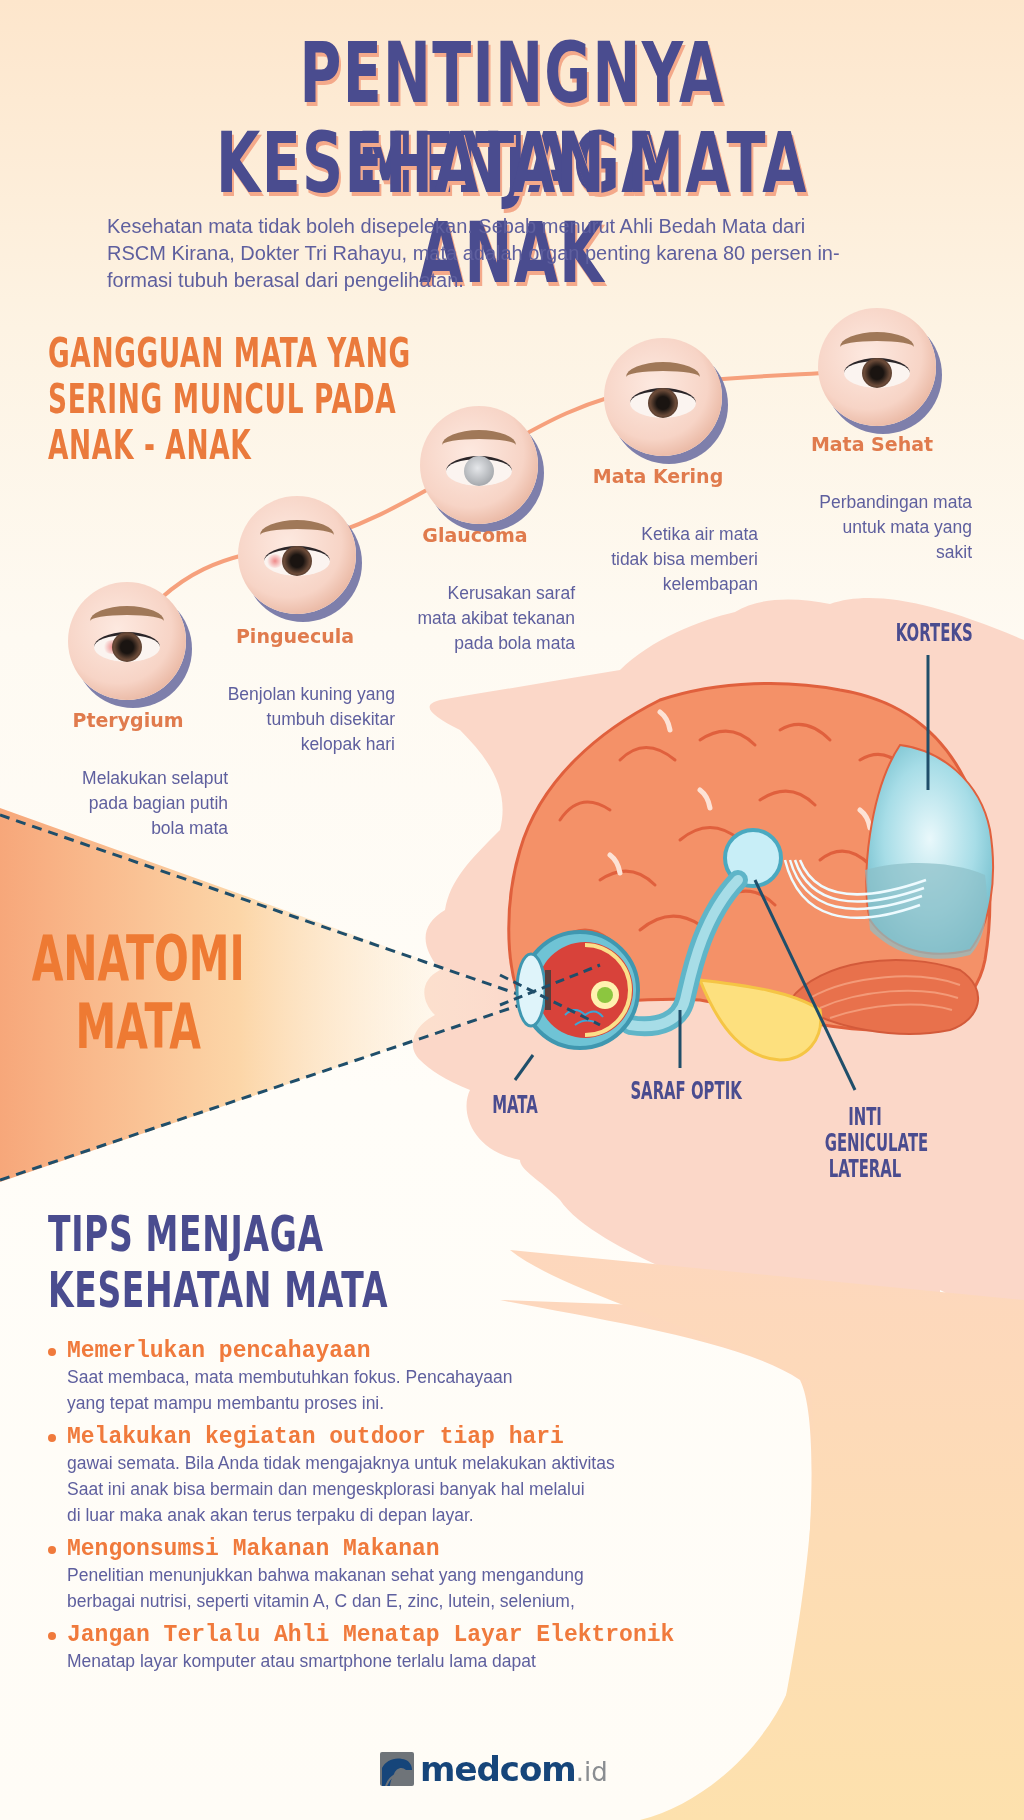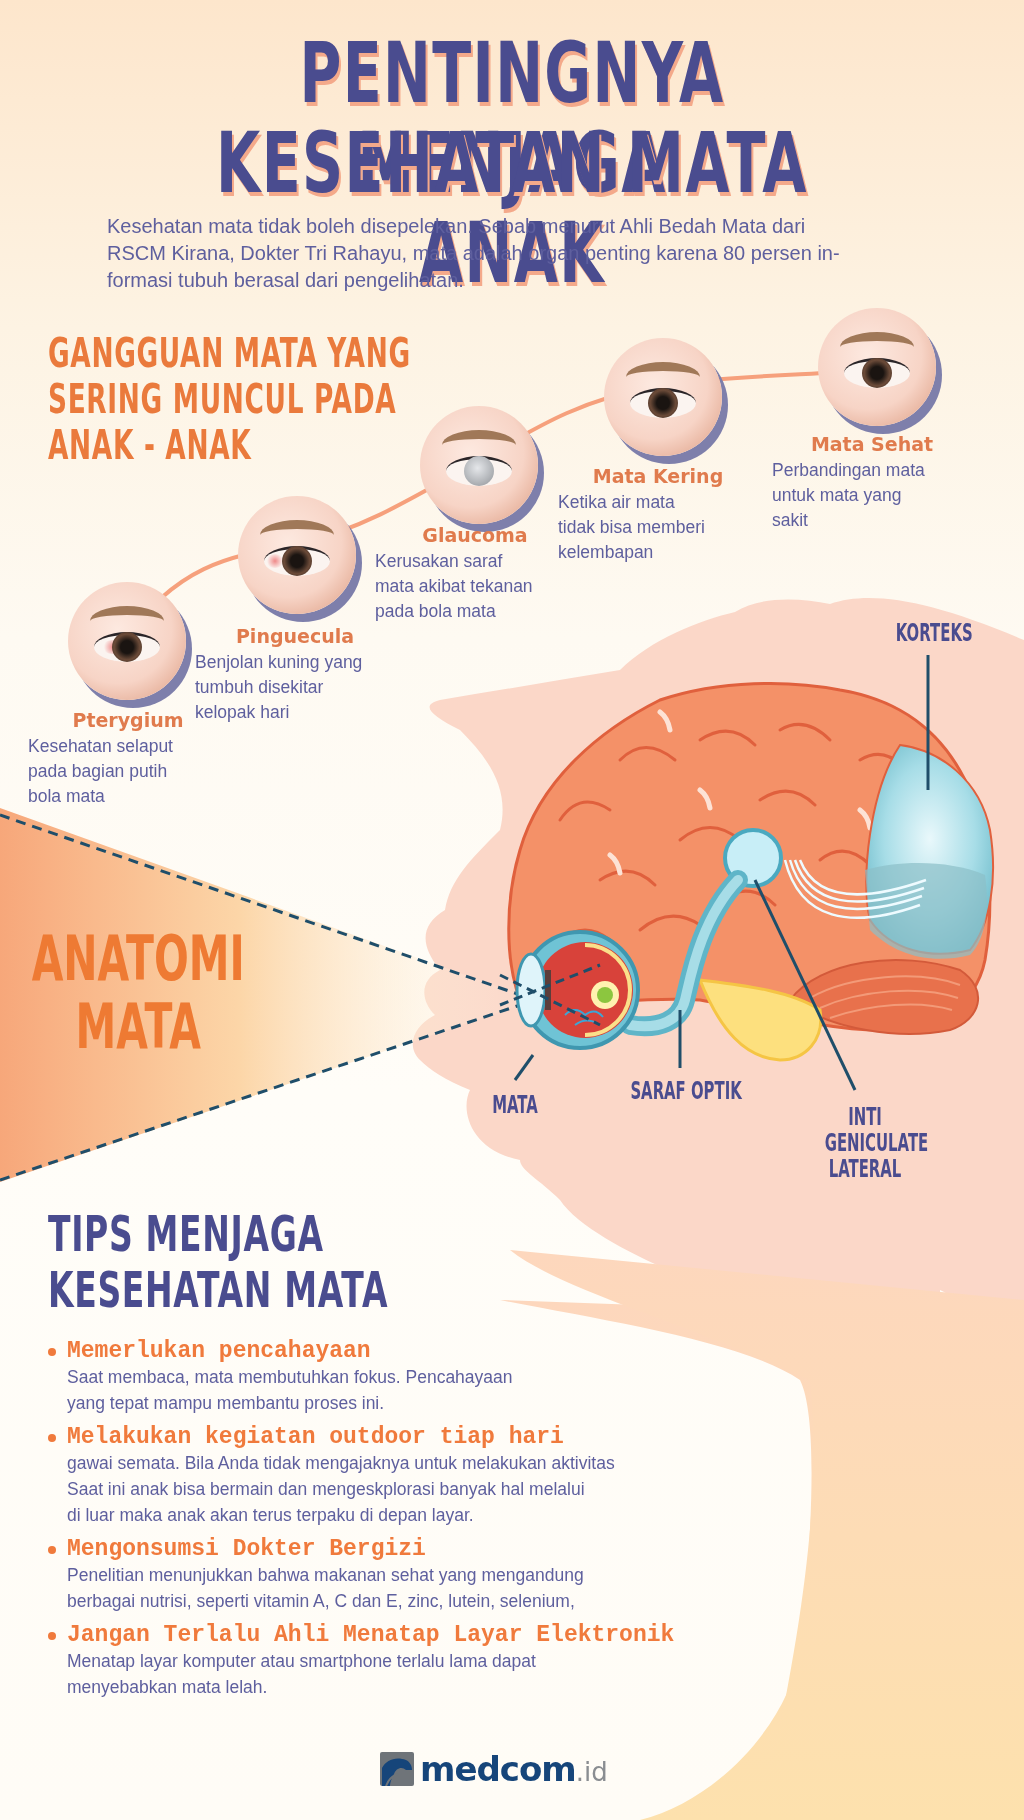--- a/index.html
+++ b/index.html
@@ -48,22 +48,22 @@
     position:absolute; left:44px; top:50px; width:30px; height:30px; border-radius:50%;
     background: radial-gradient(circle, #1a1411 0%, #1a1411 30%, #6a4a38 60%, #3c2a22 100%);
   }
   .eye-circle .iris.cloudy { background: radial-gradient(circle at 45% 40%, #e5e7ea 0%, #b6b9bd 55%, #8d9196 100%); }
   .eye-circle .red { position:absolute; left:28px; top:58px; width:18px; height:14px; border-radius:50%; background:radial-gradient(circle,#ef8a8a 0%, rgba(239,138,138,0) 70%); }
   .cond-title {
     position:absolute; text-align:center; color:#e07b4d; font-family:"DejaVu Sans", sans-serif;
     font-weight:bold; font-size:19px; line-height:24px;
   }
   .cond-desc {
-    position:absolute; text-align:left; color:#5e5f9e; font-family:"Liberation Sans", sans-serif;
-    font-size:17.5px; line-height:25px;
+    position:absolute; text-align:right; color:#5e5f9e; font-family:"Liberation Sans", sans-serif;
+    font-size:17.5px; line-height:25px;margin-top:32px;
   }
   .label-navy {
     position:absolute; color:#4a4c8f; font-family:"DejaVu Sans", sans-serif; font-weight:bold;
     font-size:24px; line-height:26px; text-align:center;
     transform:scaleX(0.62); transform-origin:center top; white-space:nowrap;
   }
   .tips { position:absolute; left:48px; top:1338px; width:680px; }
   .tip { margin-bottom:8px; }
   .tip-head {
     color:#f07a3c; font-family:Liberation Mono, monospace; font-weight:bold; font-size:23px; line-height:26px;
@@ -229,21 +229,21 @@
       <div class="iris"></div>
   </div>
   <div class="eye-circle" style="left:818px;top:308px">
     <div class="brow"></div>
       <div class="white"></div>
       <div class="iris"></div>
   </div>
 
   <div class="cond-title" style="left:28px;width:200px;top:708px">Pterygium</div>
   <div class="cond-desc" style="left:28px;width:200px;top:734px">
-    <div>Kesehatan selaput</div>
+    <div>Melakukan selaput</div>
       <div>pada bagian putih</div>
       <div>bola mata</div>
   </div>
 
   <div class="cond-title" style="left:195px;width:200px;top:624px">Pinguecula</div>
   <div class="cond-desc" style="left:195px;width:200px;top:650px">
     <div>Benjolan kuning yang</div>
       <div>tumbuh disekitar</div>
       <div>kelopak hari</div>
   </div>
@@ -298,31 +298,30 @@
     </div>
     <div class="tip">
       <div class="tip-head"><span class="tip-bullet"></span><span>Melakukan kegiatan outdoor tiap hari</span></div>
       <div class="tip-body">
           <div>gawai semata. Bila Anda tidak mengajaknya untuk melakukan aktivitas</div>
           <div>Saat ini anak bisa bermain dan mengeskplorasi banyak hal melalui</div>
           <div>di luar maka anak akan terus terpaku di depan layar.</div>
         </div>
     </div>
     <div class="tip">
-      <div class="tip-head"><span class="tip-bullet"></span><span>Mengonsumsi Dokter Bergizi</span></div>
+      <div class="tip-head"><span class="tip-bullet"></span><span>Mengonsumsi Makanan Makanan</span></div>
       <div class="tip-body">
           <div>Penelitian menunjukkan bahwa makanan sehat yang mengandung</div>
           <div>berbagai nutrisi, seperti vitamin A, C dan E, zinc, lutein, selenium,</div>
         </div>
     </div>
     <div class="tip">
       <div class="tip-head"><span class="tip-bullet"></span><span>Jangan Terlalu Ahli Menatap Layar Elektronik</span></div>
       <div class="tip-body">
           <div>Menatap layar  komputer atau smartphone terlalu lama dapat</div>
-          <div>menyebabkan mata lelah.</div>
         </div>
     </div>
   </div>
 
   <div class="logo">
     <div class="logo-box">
       <svg width="34" height="34" viewBox="0 0 34 34">
         <path d="M2,34 L2,16 C6,8 16,4 26,8 C30,10 32,14 32,18 L26,18 C22,14 16,16 14,22 C12,26 10,30 10,34 Z" fill="#16457a"></path>
         <path d="M6,34 C8,28 12,24 18,22" stroke="#6f7479" stroke-width="2" fill="none"></path>
       </svg>

